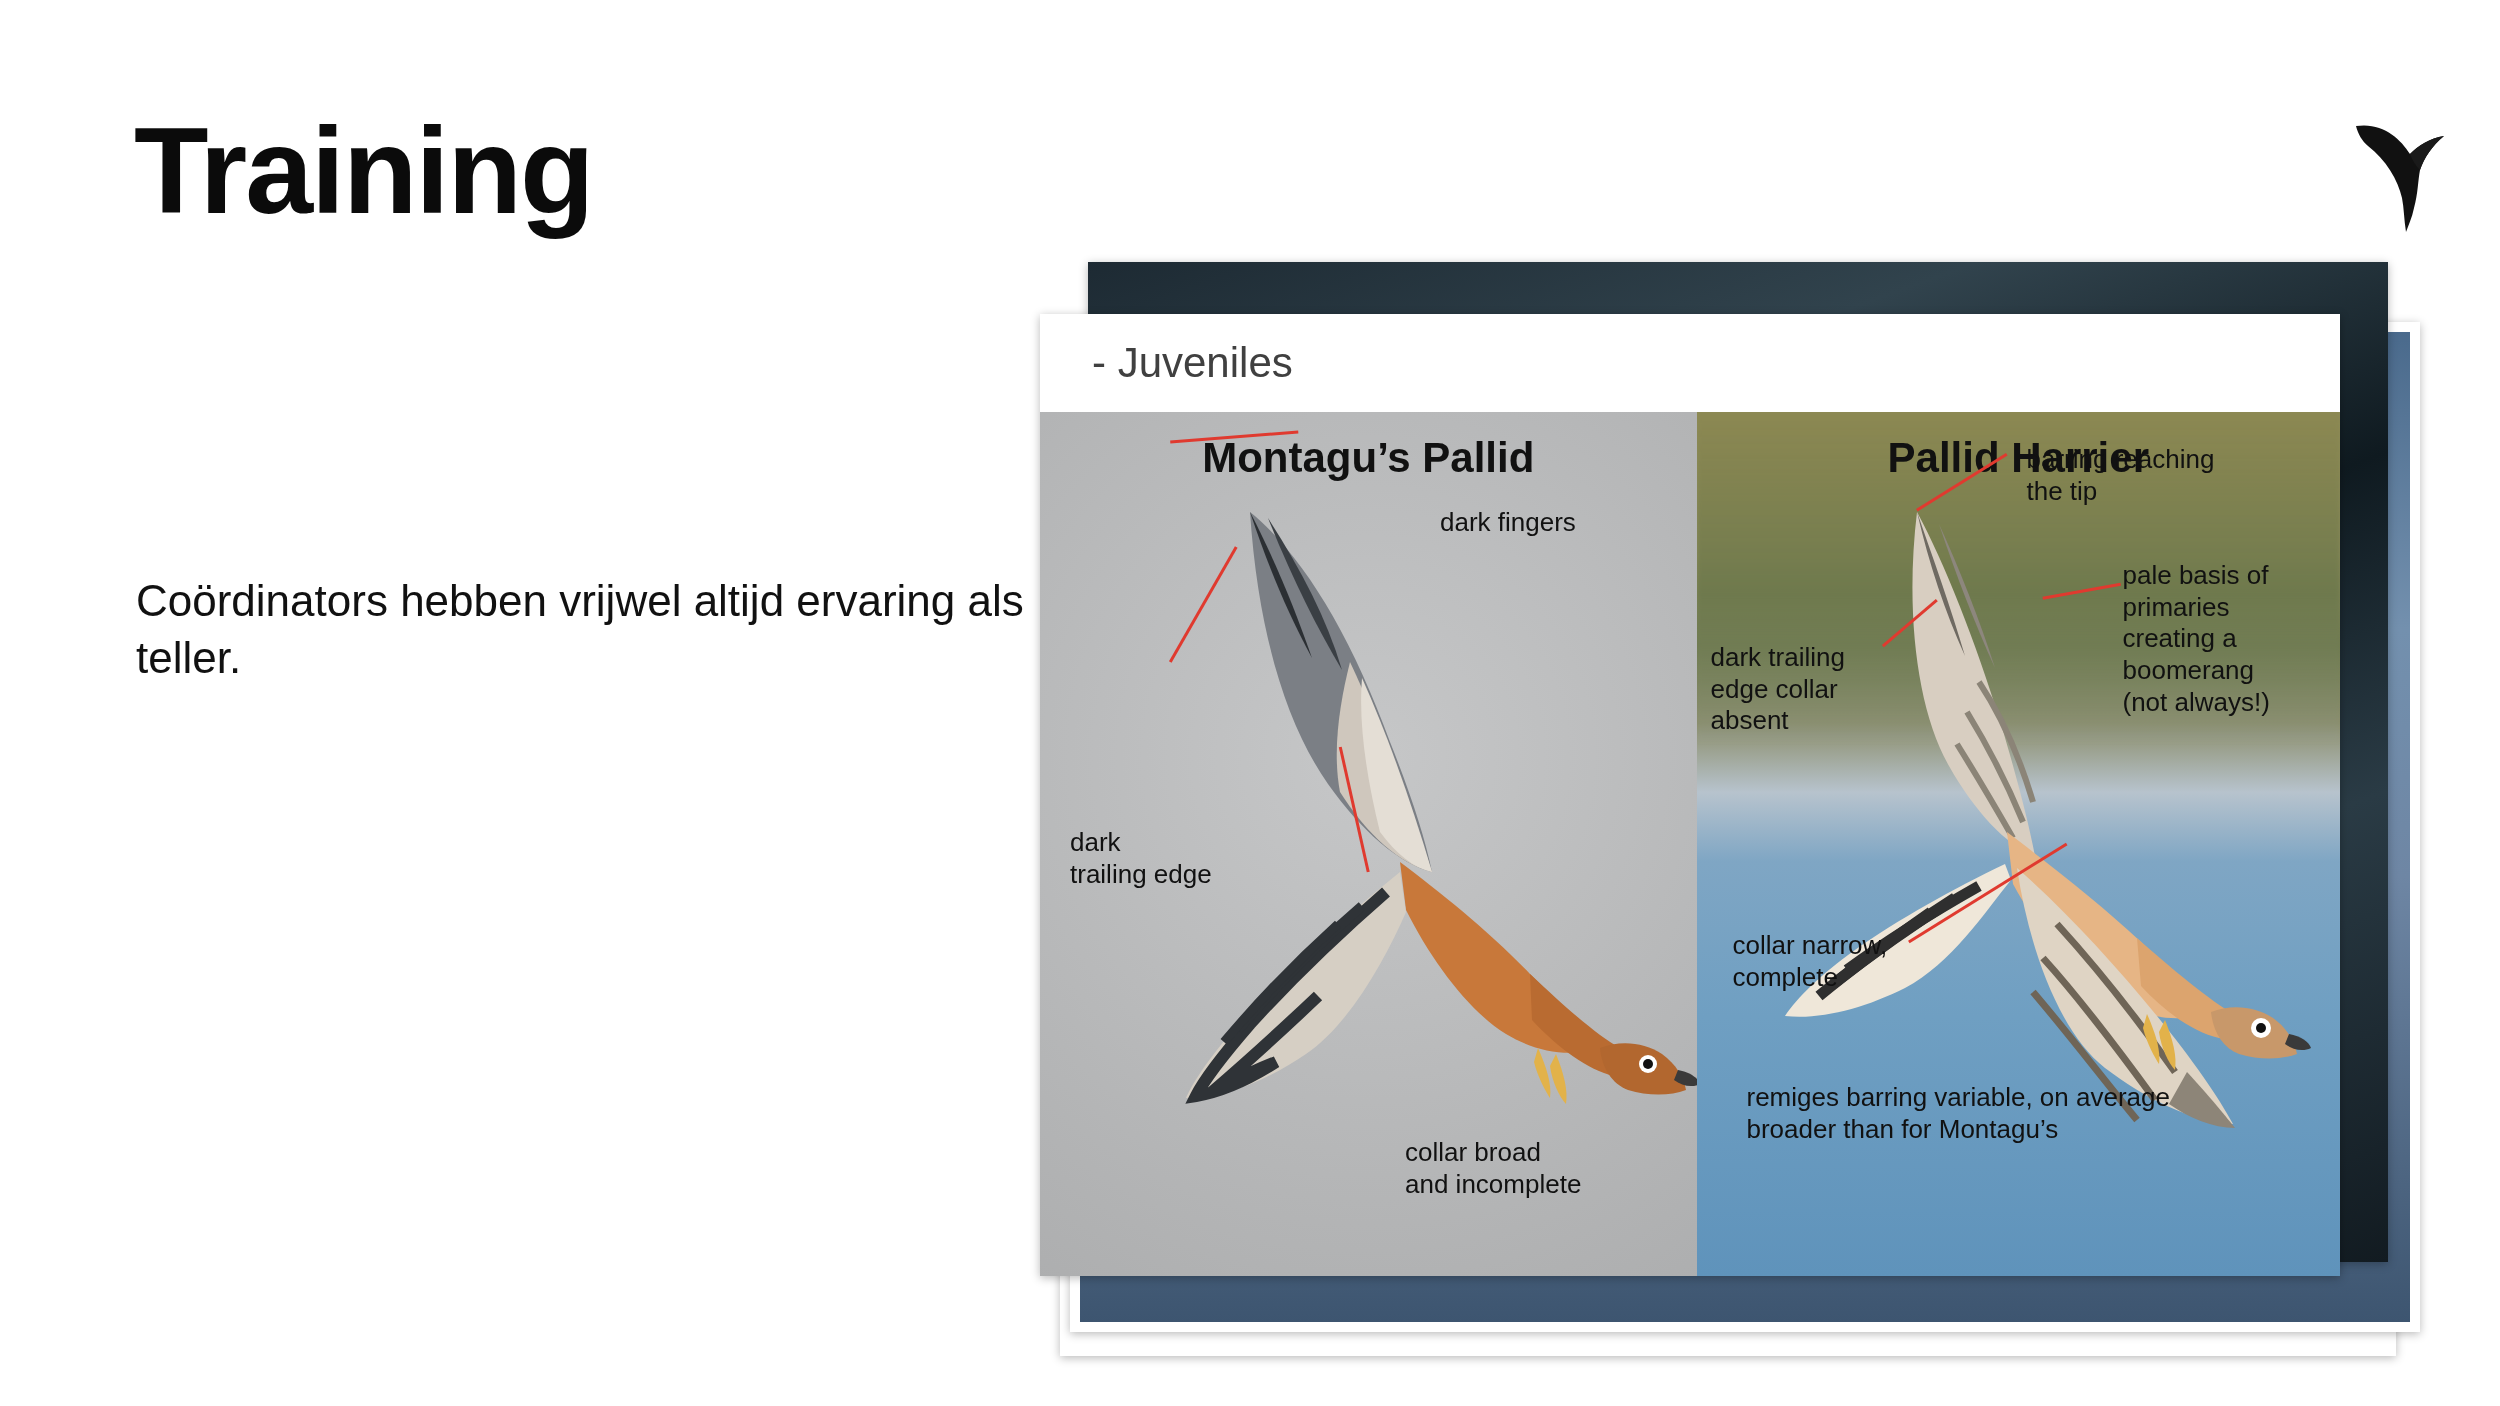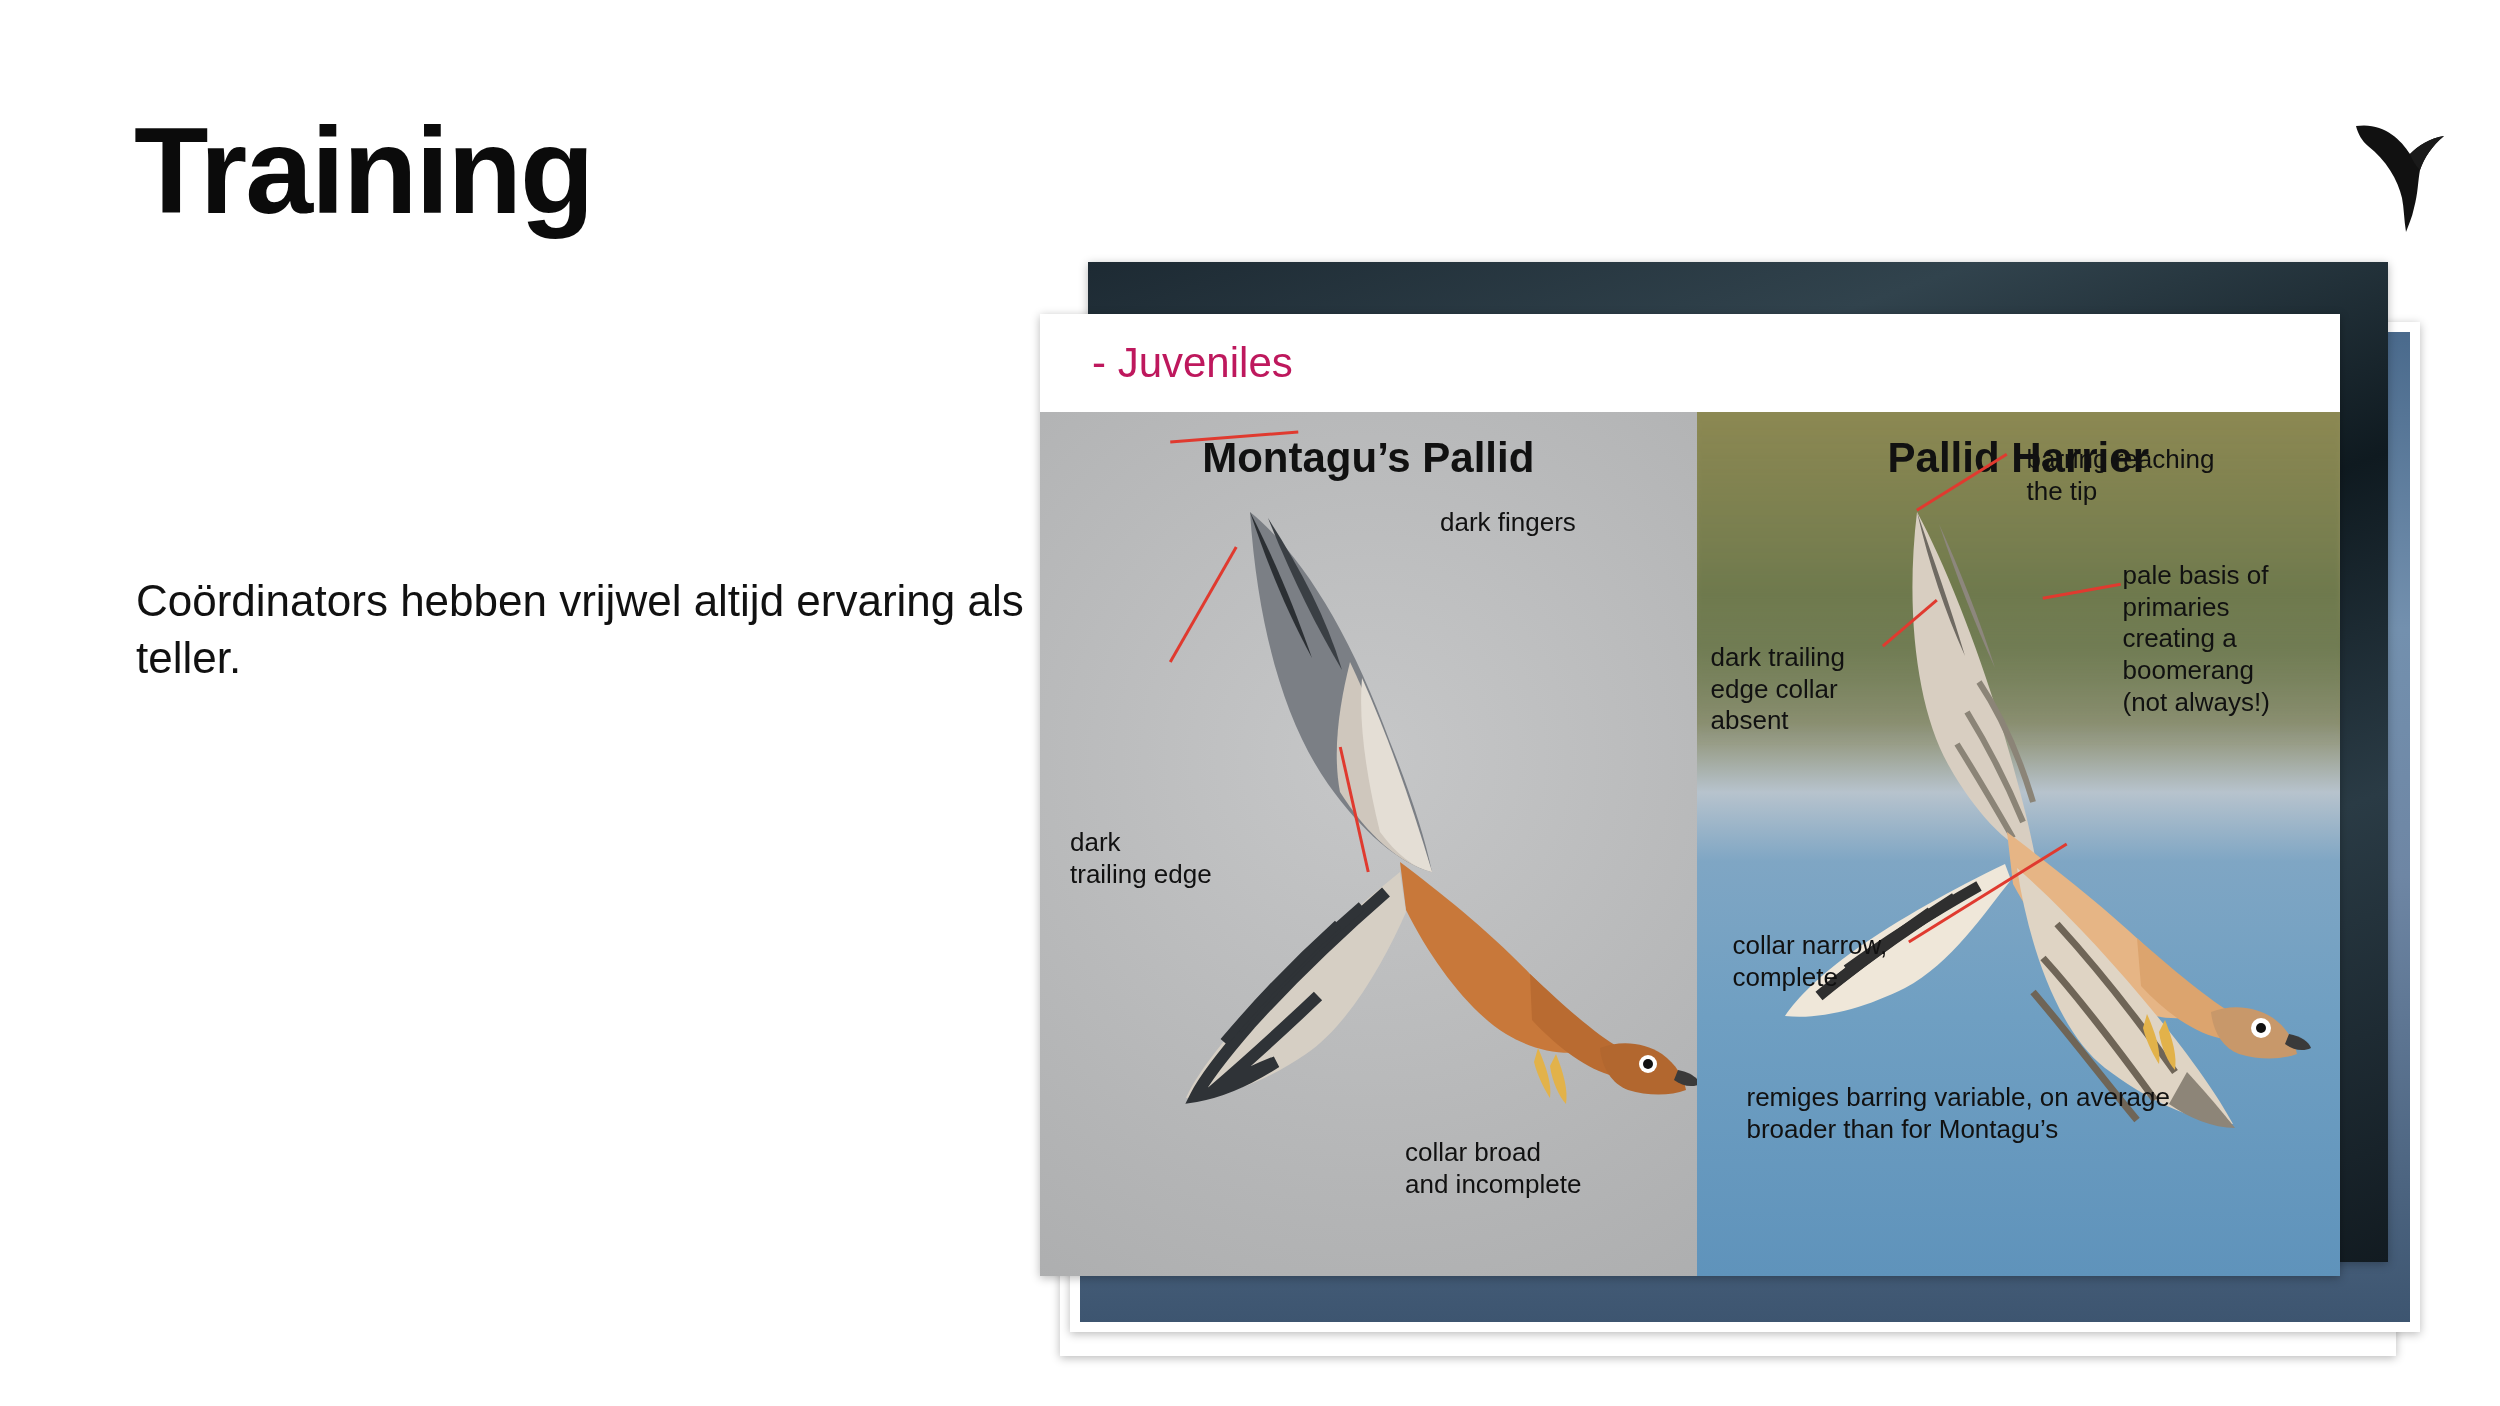--- a/index.html
+++ b/index.html
@@ -120,21 +120,21 @@
   }
   .slide-head {
     height: 98px;
     background: #ffffff;
     display: flex;
     align-items: center;
     padding-left: 52px;
   }
   .slide-head-text {
     font-size: 42px;
-    color: #be185d;
+    color: #404040;
     font-weight: 400;
   }
   .panes {
     position: absolute;
     left: 0; right: 0;
     top: 98px; bottom: 0;
     display: flex;
   }
   .pane {
     position: relative;

